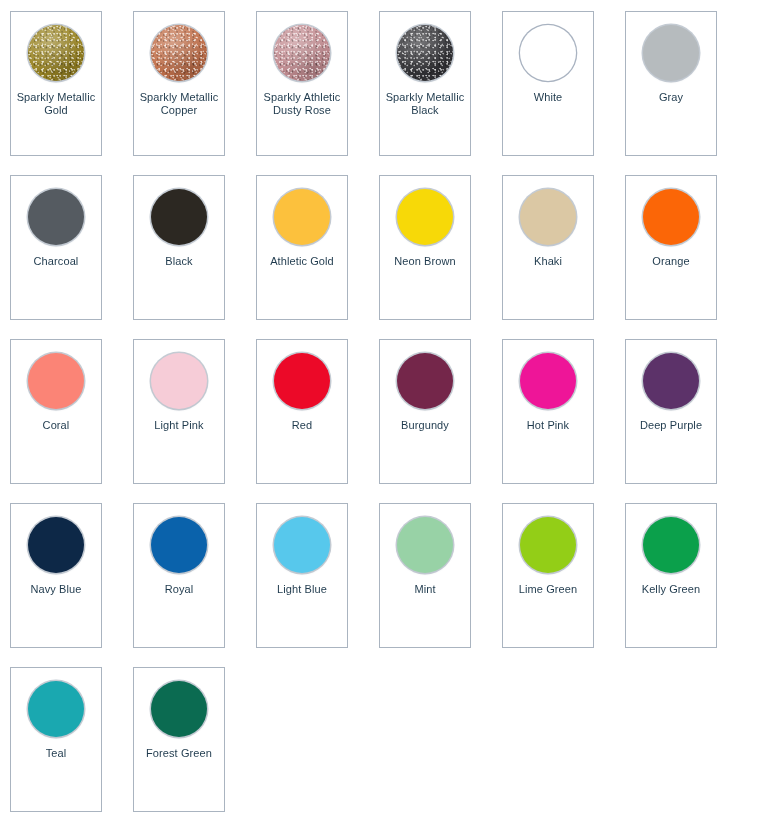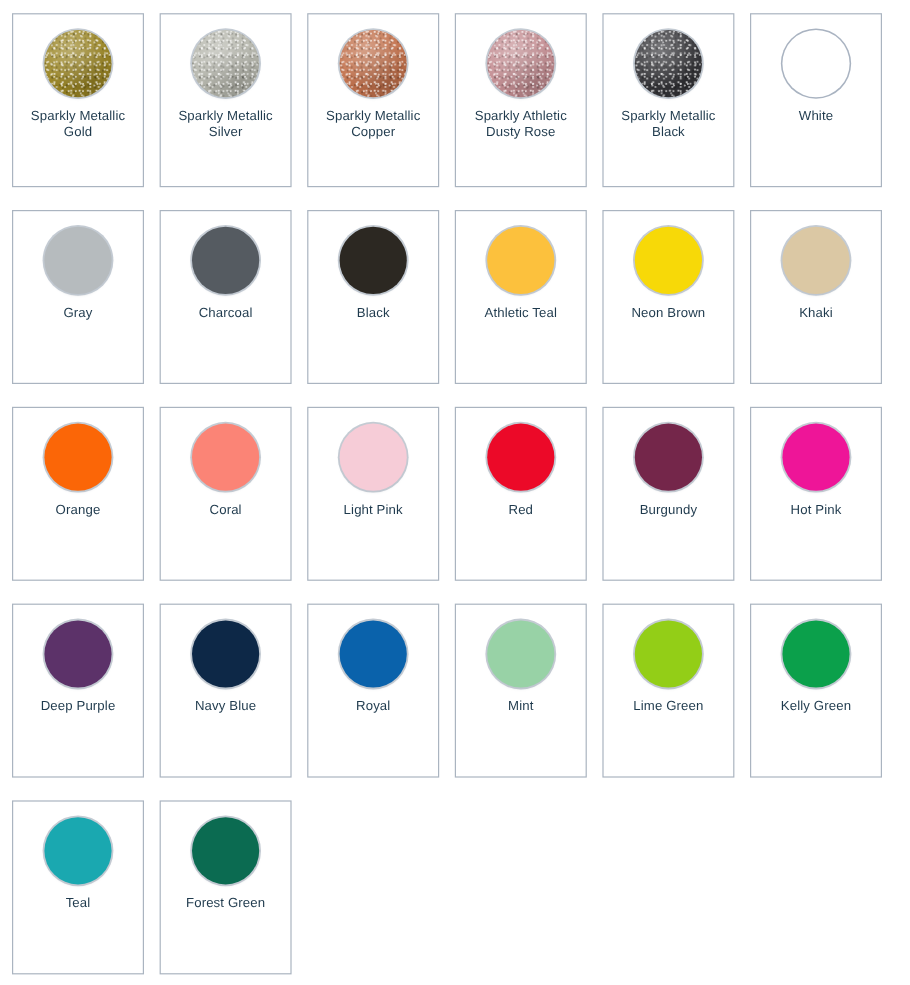--- a/index.html
+++ b/index.html
@@ -14,21 +14,21 @@
   }
   #swatch-grid {
     display: grid;
     grid-template-columns: repeat(6, 110px);
     grid-auto-rows: 145px;
     column-gap: 13px;
     row-gap: 19px;
     padding: 11px 0 0 10px;
   }
   .swatch-card {
-    width: 110px;
+    width: 92px;
     height: 145px;
     border: 1px solid #aab4c0;
     background: #ffffff;
     display: flex;
     flex-direction: column;
     align-items: center;
     padding-top: 12px;
     cursor: pointer;
   }
   .swatch-circle-wrap {
@@ -92,26 +92,20 @@
 
 <div id="swatch-grid">
     <div class="swatch-card">
       <div class="swatch-circle-wrap">
         <div class="swatch-circle is-metallic" style="background: rgb(154, 133, 36);"></div>
       </div>
       <div class="swatch-label">Sparkly Metallic Gold</div>
     </div>
     <div class="swatch-card">
       <div class="swatch-circle-wrap">
-        <div class="swatch-circle is-metallic" style="background: rgb(182, 183, 173);"></div>
-      </div>
-      <div class="swatch-label">Sparkly Metallic Silver</div>
-    </div>
-    <div class="swatch-card">
-      <div class="swatch-circle-wrap">
         <div class="swatch-circle is-metallic" style="background: rgb(194, 113, 76);"></div>
       </div>
       <div class="swatch-label">Sparkly Metallic Copper</div>
     </div>
     <div class="swatch-card">
       <div class="swatch-circle-wrap">
         <div class="swatch-circle is-metallic" style="background: rgb(196, 142, 147);"></div>
       </div>
       <div class="swatch-label">Sparkly Athletic Dusty Rose</div>
     </div>
@@ -142,21 +136,21 @@
     <div class="swatch-card">
       <div class="swatch-circle-wrap">
         <div class="swatch-circle" style="background: rgb(44, 40, 34);"></div>
       </div>
       <div class="swatch-label">Black</div>
     </div>
     <div class="swatch-card">
       <div class="swatch-circle-wrap">
         <div class="swatch-circle" style="background: rgb(252, 193, 61);"></div>
       </div>
-      <div class="swatch-label">Athletic Teal</div>
+      <div class="swatch-label">Athletic Gold</div>
     </div>
     <div class="swatch-card">
       <div class="swatch-circle-wrap">
         <div class="swatch-circle" style="background: rgb(247, 217, 8);"></div>
       </div>
       <div class="swatch-label">Neon Brown</div>
     </div>
     <div class="swatch-card">
       <div class="swatch-circle-wrap">
         <div class="swatch-circle" style="background: rgb(219, 200, 164);"></div>
@@ -209,20 +203,26 @@
       <div class="swatch-circle-wrap">
         <div class="swatch-circle" style="background: rgb(13, 40, 71);"></div>
       </div>
       <div class="swatch-label">Navy Blue</div>
     </div>
     <div class="swatch-card">
       <div class="swatch-circle-wrap">
         <div class="swatch-circle" style="background: rgb(10, 98, 171);"></div>
       </div>
       <div class="swatch-label">Royal</div>
+    </div>
+    <div class="swatch-card">
+      <div class="swatch-circle-wrap">
+        <div class="swatch-circle" style="background: rgb(87, 200, 236);"></div>
+      </div>
+      <div class="swatch-label">Light Blue</div>
     </div>
     <div class="swatch-card">
       <div class="swatch-circle-wrap">
         <div class="swatch-circle" style="background: rgb(152, 210, 166);"></div>
       </div>
       <div class="swatch-label">Mint</div>
     </div>
     <div class="swatch-card">
       <div class="swatch-circle-wrap">
         <div class="swatch-circle" style="background: rgb(147, 206, 23);"></div>

